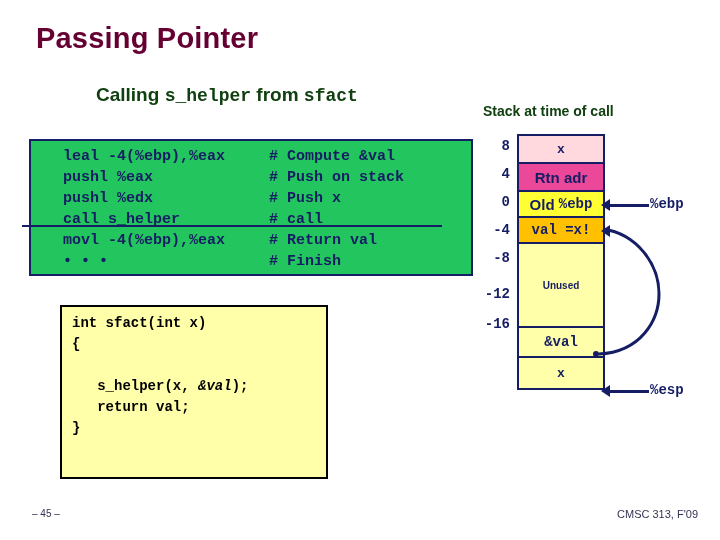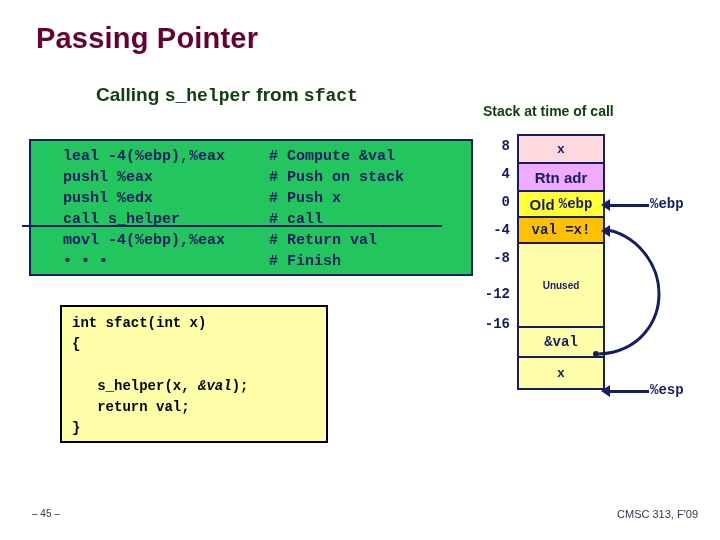--- a/index.html
+++ b/index.html
@@ -90,21 +90,21 @@
     height: 2px;
     background: #151d64;
   }
 
   
   #c-block {
     position: absolute;
     left: 60px;
     top: 305px;
     width: 268px;
-    height: 138px;
+    height: 174px;
     background: #ffffaa;
     border: 2px solid #000000;
     box-sizing: border-box;
     text-decoration: underline;
   }
   .c-line {
     position: absolute;
     left: 10px;
     font-family: "Liberation Mono", monospace;
     font-weight: bold;
@@ -147,21 +147,21 @@
     border-bottom: 2px solid #151d64;
     box-sizing: border-box;
     display: flex;
     align-items: center;
     justify-content: center;
     color: #151d64;
     white-space: pre;
   }
   .stack-cell:last-child { border-bottom: none; }
   .cell-x-top      { height: 28px; background: #ffd9de; font-family:"Liberation Mono",monospace; font-weight:bold; font-size:13px; }
-  .cell-rtn        { height: 28px; background: #f0abfc; font-family:"Liberation Sans",sans-serif; font-weight:bold; font-size:15px; }
+  .cell-rtn        { height: 28px; background: #ec4899; font-family:"Liberation Sans",sans-serif; font-weight:bold; font-size:15px; }
   .cell-oldebp     { height: 26px; background: #ffff33; font-size:15px; font-weight:bold; }
   .cell-oldebp .mono { font-family:"Liberation Mono",monospace; font-size:14px; font-weight:bold; }
   .cell-val        { height: 26px; background: #ffc000; font-family:"Liberation Mono",monospace; font-weight:bold; font-size:14px; }
   .cell-unused     { height: 84px; background: #ffffaa; font-family:"Liberation Sans",sans-serif; font-weight:bold; font-size:10px; }
   .cell-amp-val    { height: 30px; background: #ffffaa; font-family:"Liberation Mono",monospace; font-weight:bold; font-size:14px; }
   .cell-x-bot      { height: 30px; background: #ffffaa; font-family:"Liberation Mono",monospace; font-weight:bold; font-size:13px; }
 
   
   .offset-label {
     position: absolute;

